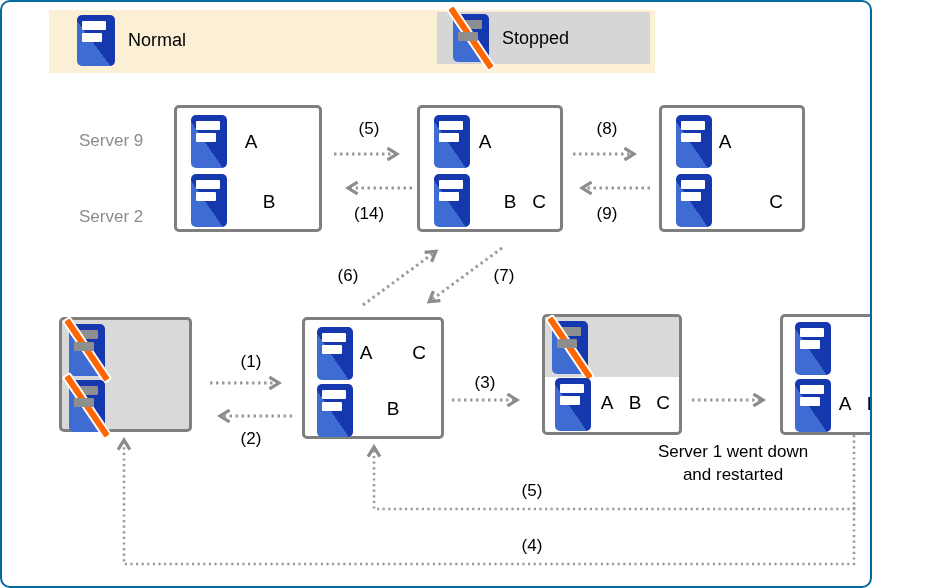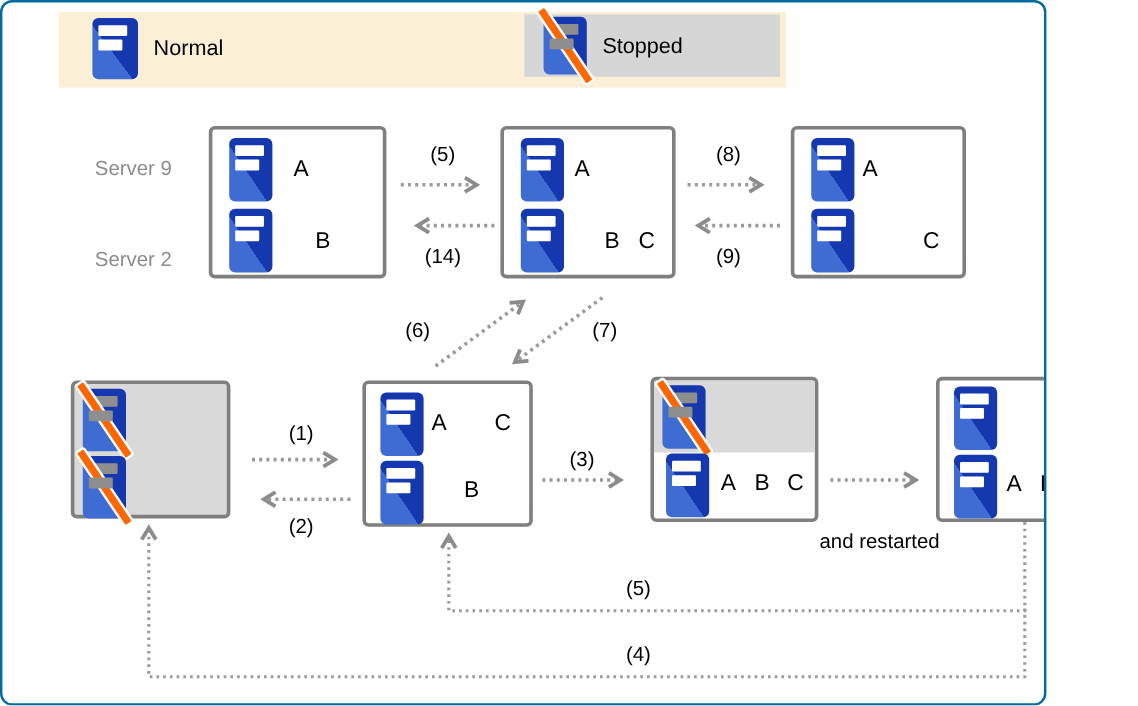--- a/index.html
+++ b/index.html
@@ -141,16 +141,17 @@
   <div class="tl" style="left:605px;top:212px;">(9)</div>
   <div class="tl" style="left:346px;top:274px;">(6)</div>
   <div class="tl" style="left:502px;top:274px;">(7)</div>
   <div class="tl" style="left:249px;top:360px;">(1)</div>
   <div class="tl" style="left:249px;top:437px;">(2)</div>
   <div class="tl" style="left:483px;top:381px;">(3)</div>
   <div class="tl" style="left:530px;top:489px;">(5)</div>
   <div class="tl" style="left:530px;top:544px;">(4)</div>
 
   <div class="annotation">
+    <span>Server 1 went down</span>
     <span>and restarted</span>
   </div>
 
 </div>
 
 </body></html>

